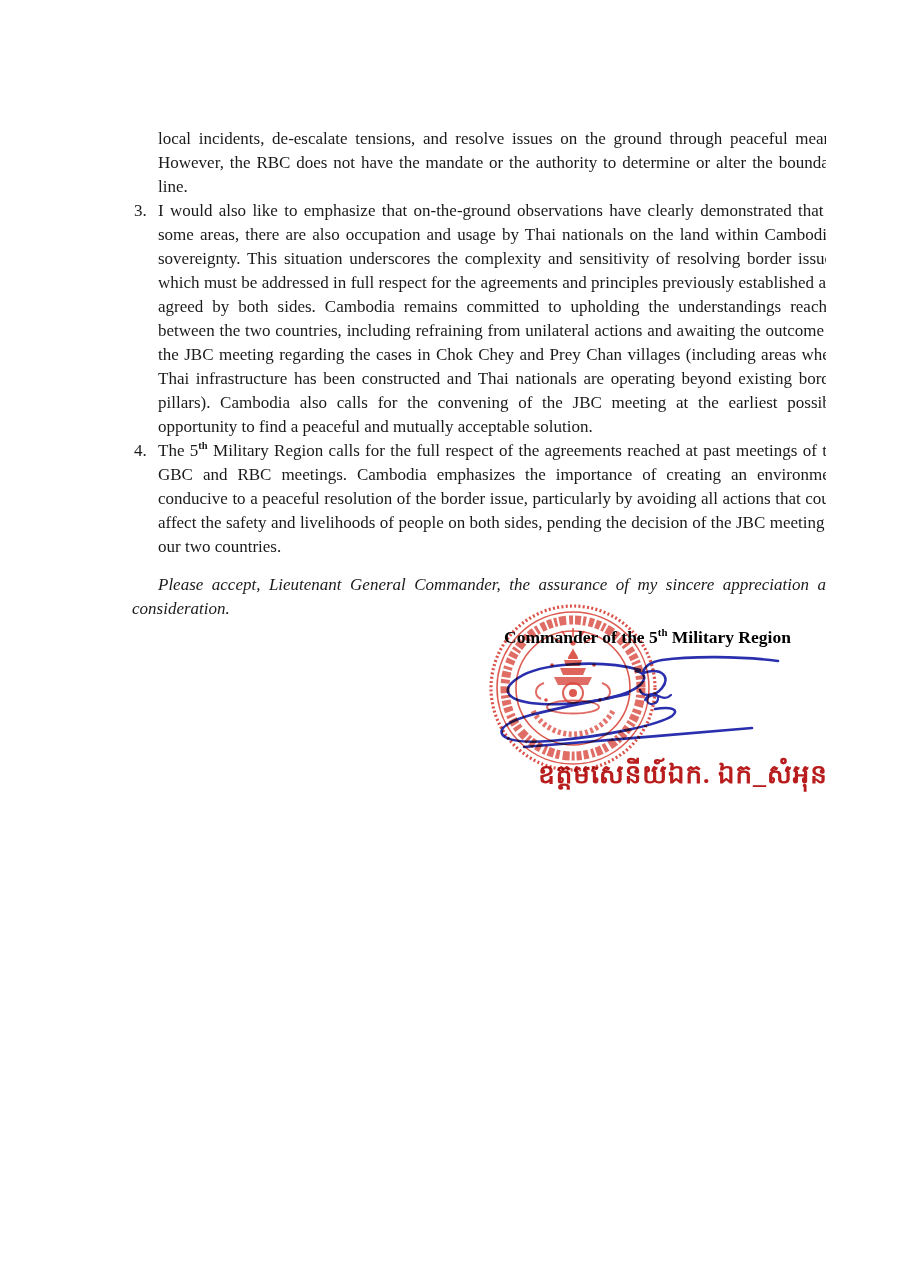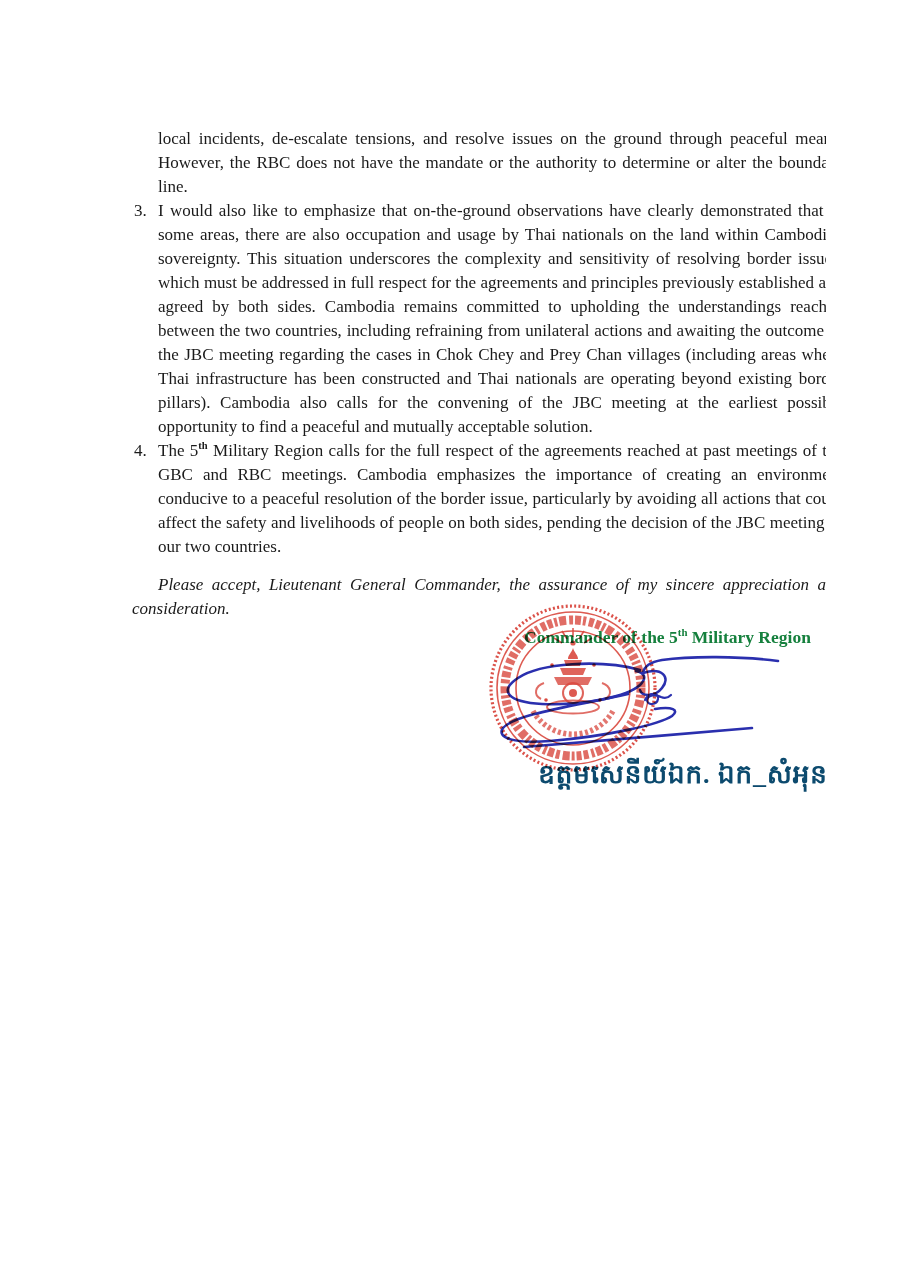--- a/index.html
+++ b/index.html
@@ -16,30 +16,30 @@
   .list-num { position:absolute; left:2px; top:0; }
   .closing-para { margin:14px 0 8px 0; text-indent:26px;font-style:italic; }
   sup.ord { font-size:0.62em; line-height:0; vertical-align:super; font-weight:bold; }
 
   .sig-block { position:absolute; left:480px; top:600px; width:425px; height:220px; }
   .seal-svg {
     position:absolute; left:8px; top:3px; width:170px; height:170px;
     mix-blend-mode:multiply; opacity:0.92;
   }
   .sig-title {
-    position:absolute; left:44px; top:27px; font-size:17.5px; font-weight:bold;
-    white-space:nowrap; mix-blend-mode:multiply; color:#15803d;
+    position:absolute; left:24px; top:27px; font-size:17.5px; font-weight:bold;
+    white-space:nowrap; mix-blend-mode:multiply; color:#000000;
   }
   .ink-svg {
     position:absolute; left:15px; top:50px; width:295px; height:110px;
     mix-blend-mode:multiply;
   }
   .khmer-name {
     position:absolute; left:58px; top:157px; width:290px;
-    font-size:26px; line-height:36px; font-weight:bold; color:#0c4a6e;
+    font-size:26px; line-height:36px; font-weight:bold; color:#b91c1c;
     text-align:center; letter-spacing:1px; mix-blend-mode:multiply;
     font-family:"Liberation Serif", serif;
   }
 </style>
 </head>
 <body>
 
 <div class="page">
 
   <div class="content">

